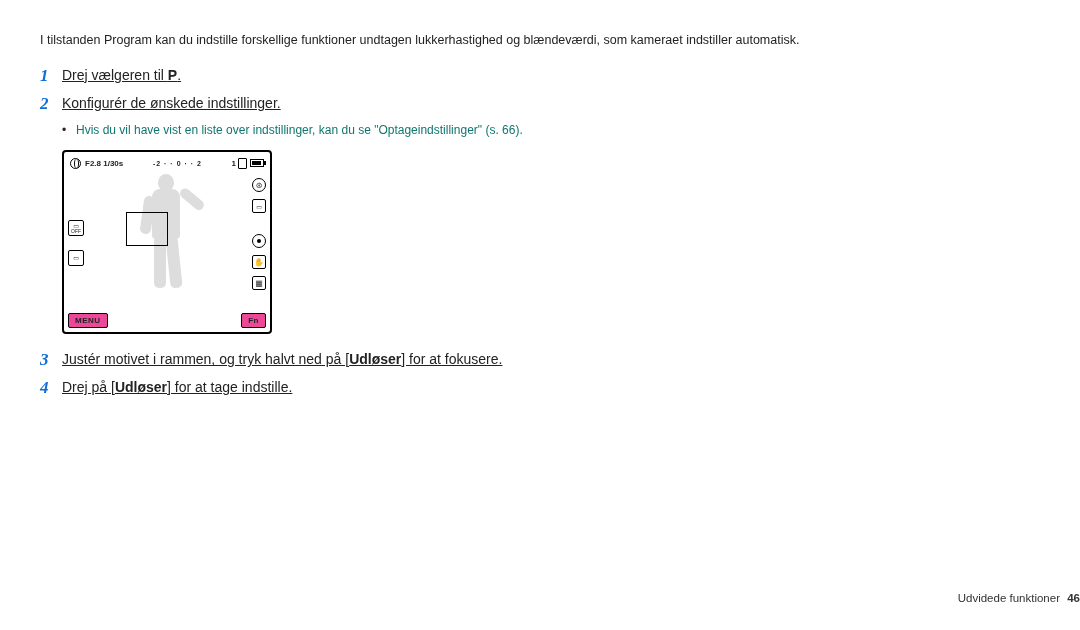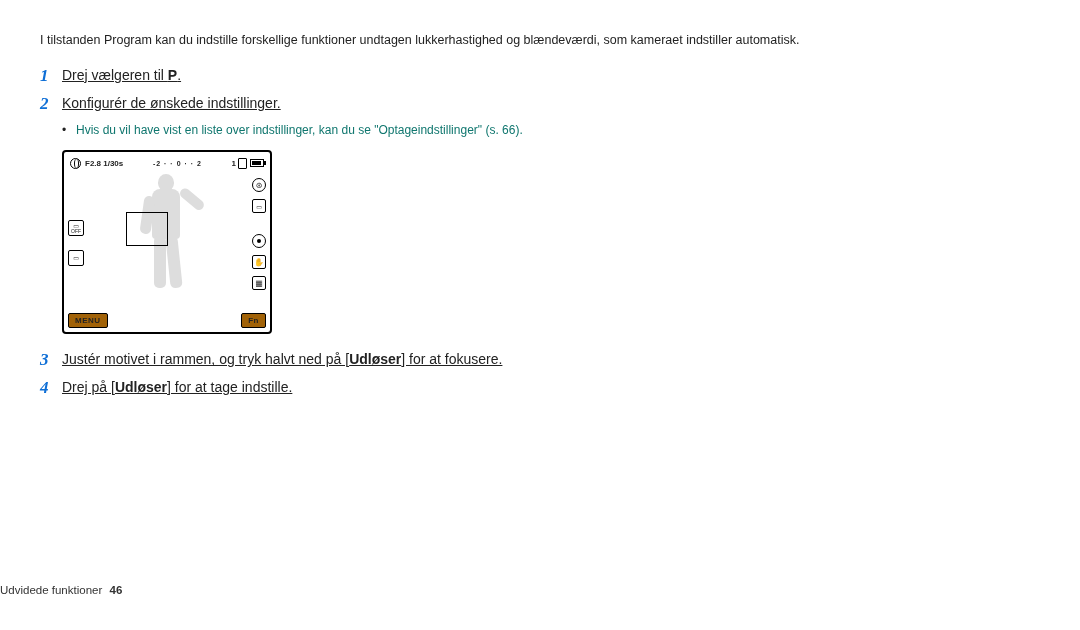--- a/index.html
+++ b/index.html
@@ -27,30 +27,30 @@
   .cam-top .batt { width:14px; height:8px; border:1px solid #000; position:relative; }
   .cam-top .batt::after { content:""; position:absolute; right:-3px; top:1px; width:2px; height:4px; background:#000; }
   .cam-top .batt .fill { position:absolute; left:1px; top:1px; bottom:1px; width:9px; background:#000; }
   .cam-left { position:absolute; left:4px; top:68px; display:flex; flex-direction:column; gap:14px; align-items:center; }
   .cam-left .ic { width:16px; height:16px; border:1px solid #000; border-radius:2px; font-size:6px; display:flex; align-items:center; justify-content:center; flex-direction:column; line-height:1; }
   .cam-right { position:absolute; right:4px; top:26px; display:flex; flex-direction:column; gap:7px; align-items:center; }
   .cam-right .ic { width:14px; height:14px; border:1px solid #000; border-radius:50%; font-size:8px; display:flex; align-items:center; justify-content:center; }
   .cam-right .ic.sq { border-radius:2px; }
   .cam-right .ic.dot::after { content:""; width:4px; height:4px; background:#000; border-radius:50%; }
   .cam-bottom { position:absolute; bottom:4px; left:4px; right:4px; display:flex; justify-content:space-between; }
-  .cam-btn { border:1.5px solid #000; border-radius:2px; background:#a16207; font-size:8px; font-weight:700; padding:2px 6px; letter-spacing:0.5px; }
+  .cam-btn { border:1.5px solid #000; border-radius:2px; background:#ec4899; font-size:8px; font-weight:700; padding:2px 6px; letter-spacing:0.5px; }
   .silhouette { position:absolute; left:72px; top:22px; width:60px; height:118px; }
   .head { position:absolute; left:22px; top:0; width:16px; height:17px; background:#ddd; border-radius:50% 50% 45% 45%; }
   .body { position:absolute; left:16px; top:15px; width:28px; height:50px; background:#ddd; border-radius:8px 8px 4px 4px; }
   .arm1 { position:absolute; left:6px; top:22px; width:11px; height:38px; background:#ddd; border-radius:5px; transform:rotate(8deg); }
   .arm2 { position:absolute; left:42px; top:20px; width:10px; height:28px; background:#ddd; border-radius:5px; transform:rotate(-50deg); transform-origin:top left; }
   .leg1 { position:absolute; left:18px; top:62px; width:12px; height:52px; background:#ddd; border-radius:5px; }
   .leg2 { position:absolute; left:32px; top:62px; width:12px; height:52px; background:#ddd; border-radius:5px; transform:rotate(-6deg); }
   .focus-box { position:absolute; left:62px; top:60px; width:42px; height:34px; border:1.5px solid #000; }
-  .footer { position:absolute; bottom:34px; left:0; right:0; text-align:left; font-size:11.5px; color:#333; }
+  .footer { position:absolute; bottom:26px; left:0; right:0; text-align:right; font-size:11.5px; color:#333; }
   .footer .pg { font-weight:700; margin-left:4px; }
 </style>
 </head>
 <body>
 
 <div class="page">
   <p class="intro">I tilstanden Program kan du indstille forskellige funktioner undtagen lukkerhastighed og blændeværdi, som kameraet indstiller automatisk.</p>
 
   <div class="steps">
 

